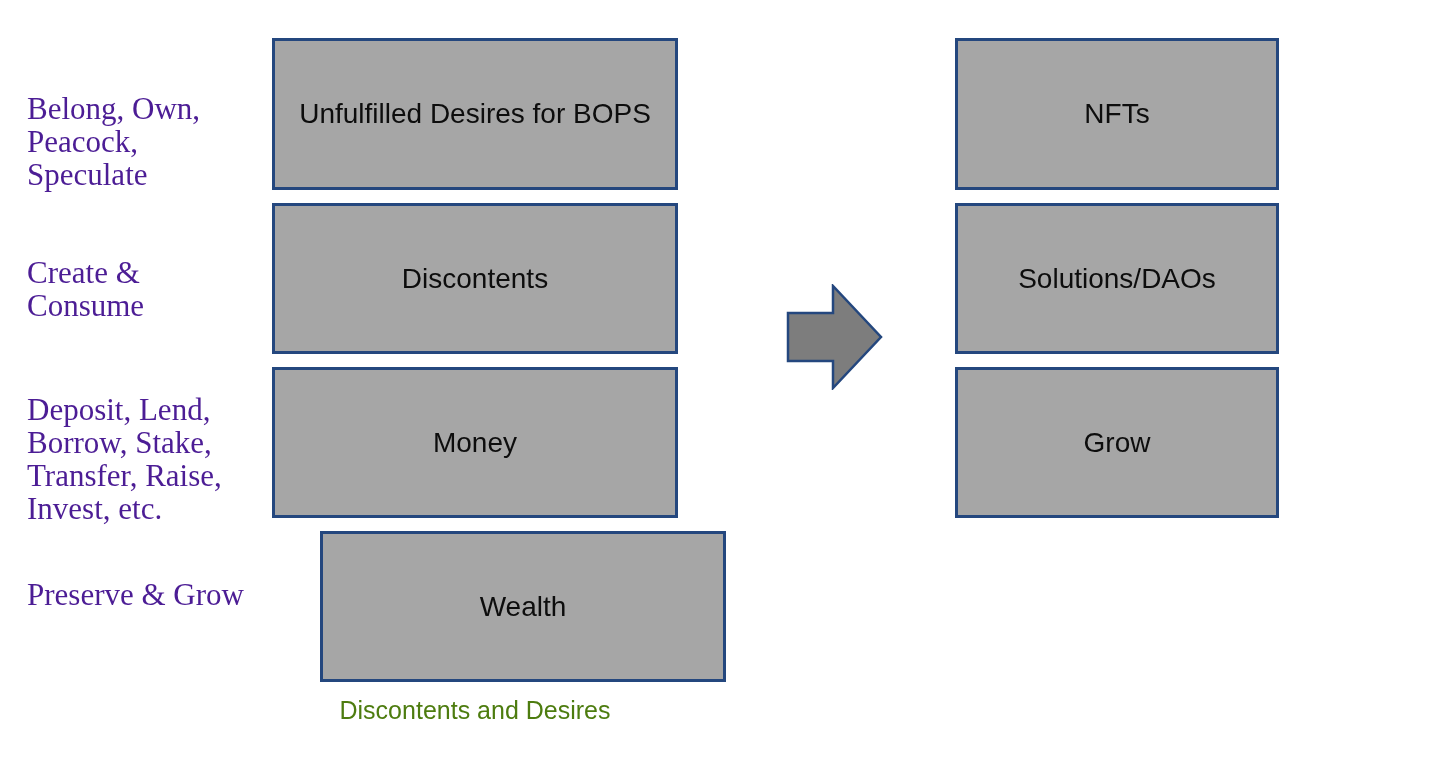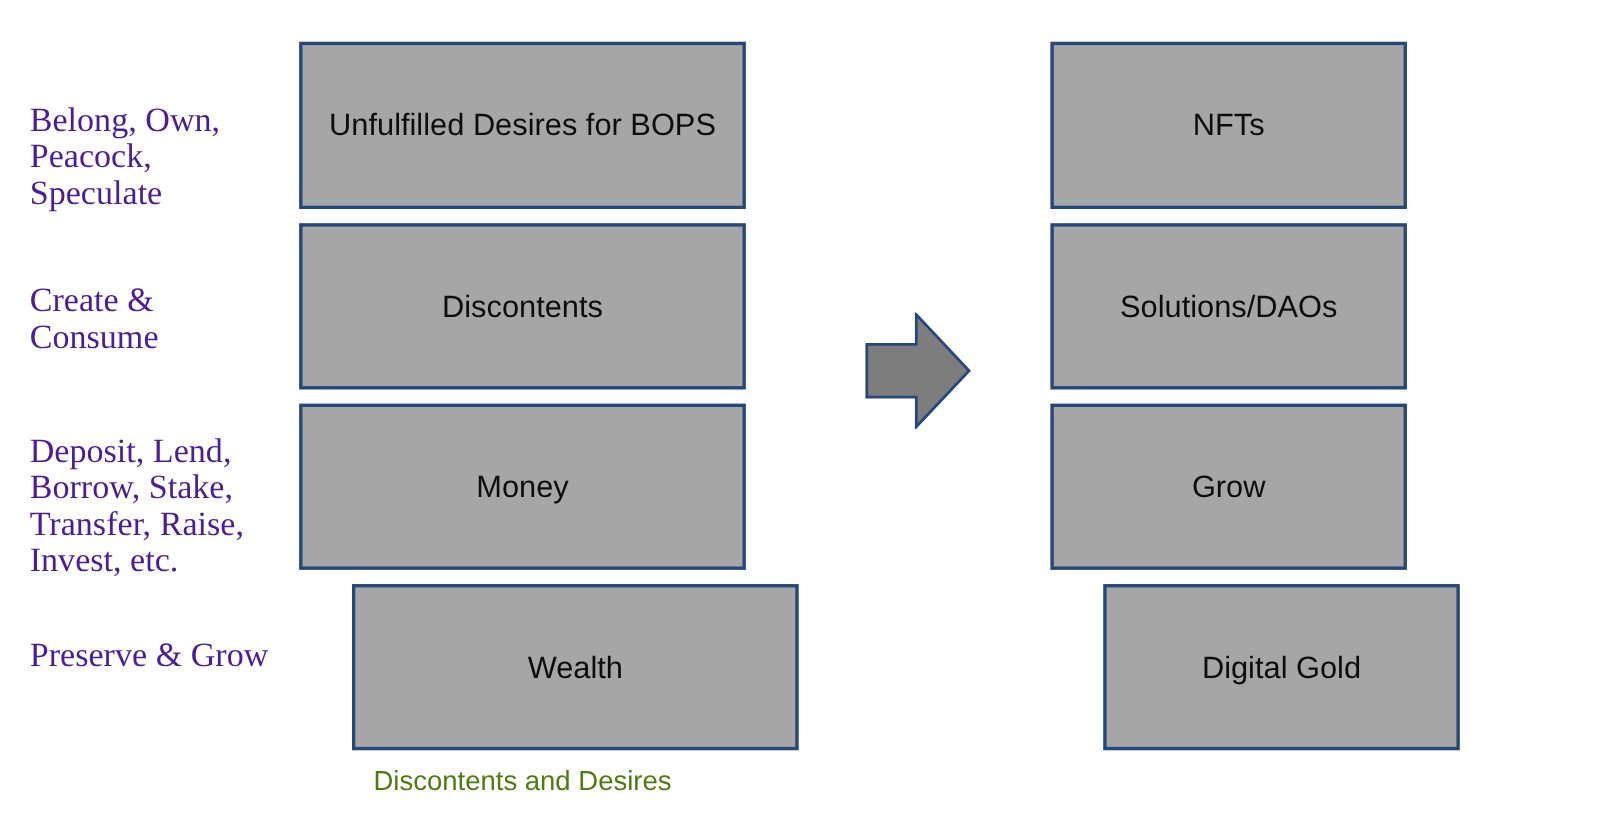--- a/index.html
+++ b/index.html
@@ -104,19 +104,16 @@
 
   <div class="box col-right row-1">
     <span>NFTs</span>
   </div>
   <div class="box col-right row-2">
     <span>Solutions/DAOs</span>
   </div>
   <div class="box col-right row-3">
     <span>Grow</span>
   </div>
-  <div class="box col-right row-4">
-    <span>Digital Gold</span>
-  </div>
 
   <div class="caption caption-left">Discontents and Desires</div>
 
 </div>
 
 </body></html>

